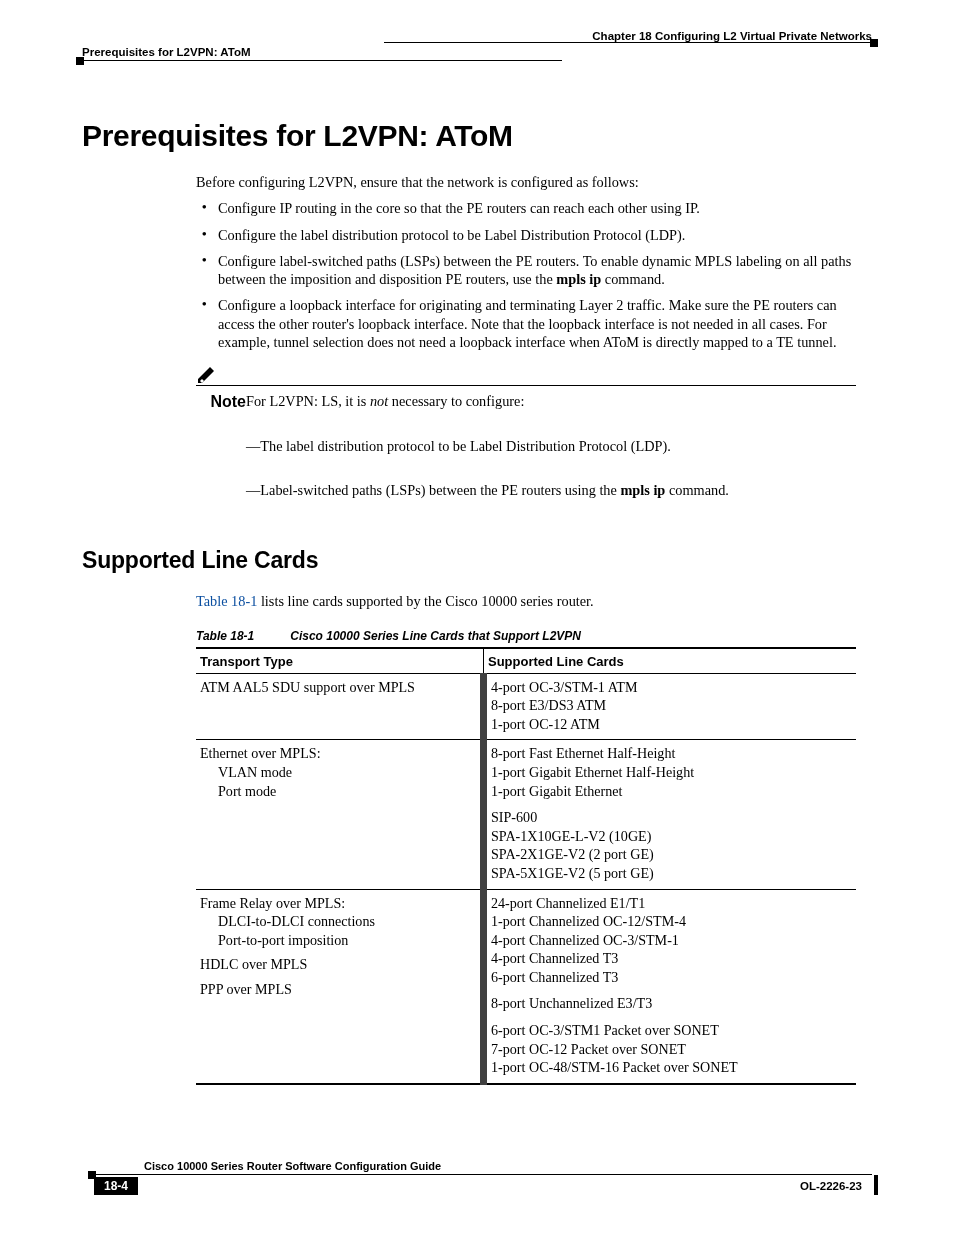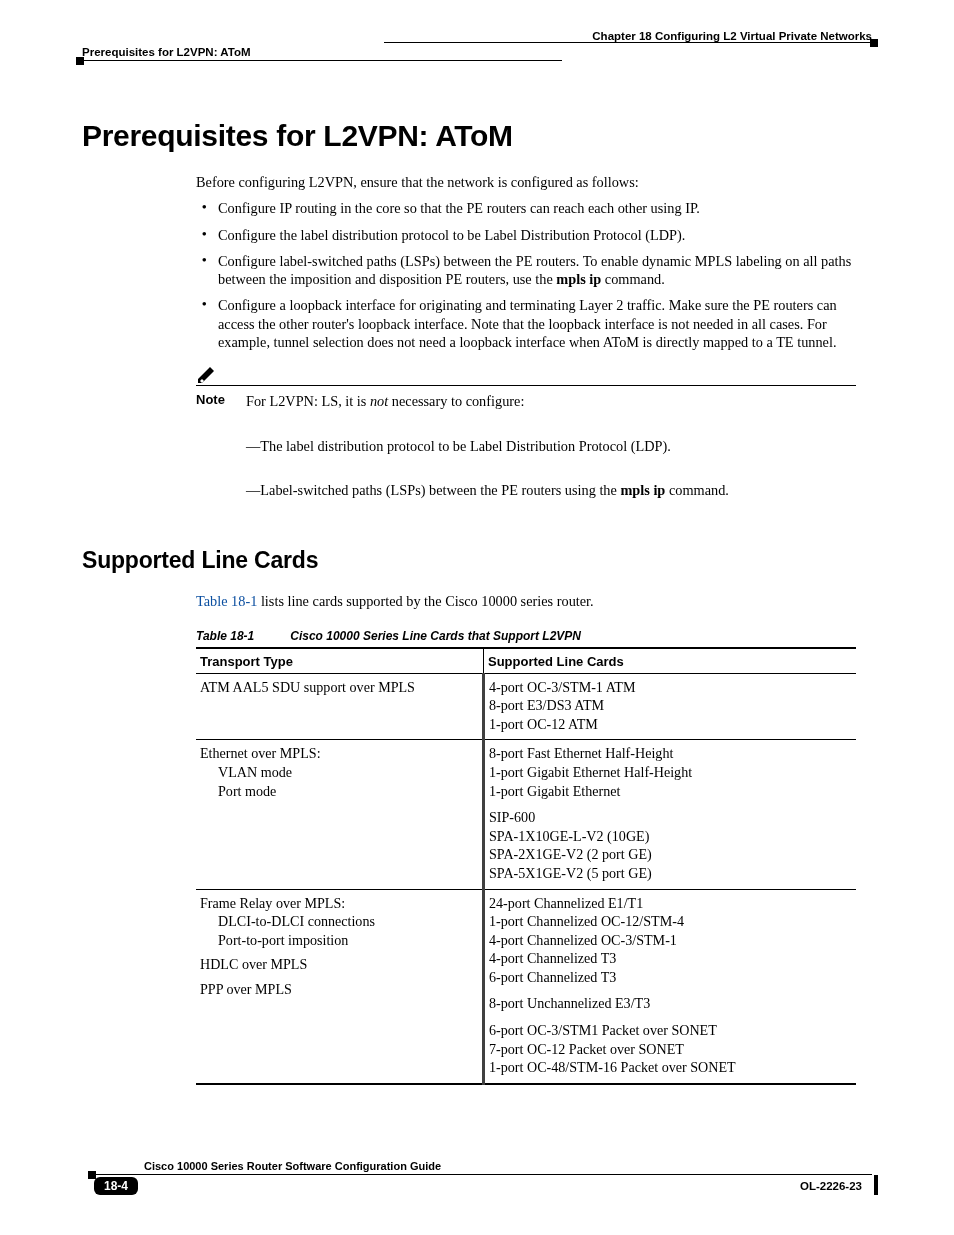--- a/index.html
+++ b/index.html
@@ -112,23 +112,24 @@
   }
   .note-row {
     display: flex;
     margin-top: 6px;
     font-size: 14.3px;
     line-height: 1.28;
   }
   .note-label {
     font-family: Arial, Helvetica, sans-serif;
     font-weight: bold;
-    font-size: 13px;
+    font-size: 16px;
     width: 50px;
     flex: 0 0 50px;
+    text-align: right;
   }
   .note-body { flex: 1; }
   .note-body .dash-line { margin-top: 26px; }
   em.italic { font-style: italic; }
   h2.section-heading {
     font-family: Arial, Helvetica, sans-serif;
     font-weight: bold;
     font-size: 23px;
     margin: 48px 0 18px 0;
     letter-spacing: -0.2px;
@@ -158,21 +159,21 @@
     border-top: 2px solid #000;
     border-bottom: 1px solid #000;
   }
   table.linecards th:first-child { border-right: 1px solid #000; width: 275px; }
   table.linecards td {
     vertical-align: top;
     padding: 4px 6px 6px 4px;
     border-bottom: 1px solid #000;
     line-height: 1.32;
   }
-  table.linecards td:first-child { border-right: 3px solid #404040; }
+  table.linecards td:first-child { border-right: 7px solid #404040; }
   table.linecards tr:last-child td { border-bottom: 2px solid #000; }
   .sub-indent { padding-left: 18px; display: block; }
   .cell-group { margin-bottom: 8px; }
   .cell-group:last-child { margin-bottom: 0; }
   .footer {
     position: absolute;
     bottom: 40px;
     left: 94px;
     right: 82px;
   }
@@ -200,21 +201,20 @@
     align-items: center;
     margin-top: 2px;
   }
   .page-num-box {
     background: #000;
     color: #fff;
     font-family: Arial, Helvetica, sans-serif;
     font-weight: bold;
     font-size: 12px;
     padding: 2px 10px;
-    border-radius: 6px;
   }
   .doc-id {
     font-family: Arial, Helvetica, sans-serif;
     font-weight: bold;
     font-size: 11.5px;
     position: relative;
     padding-right: 10px;
   }
   .doc-id::after {
     content: "";

